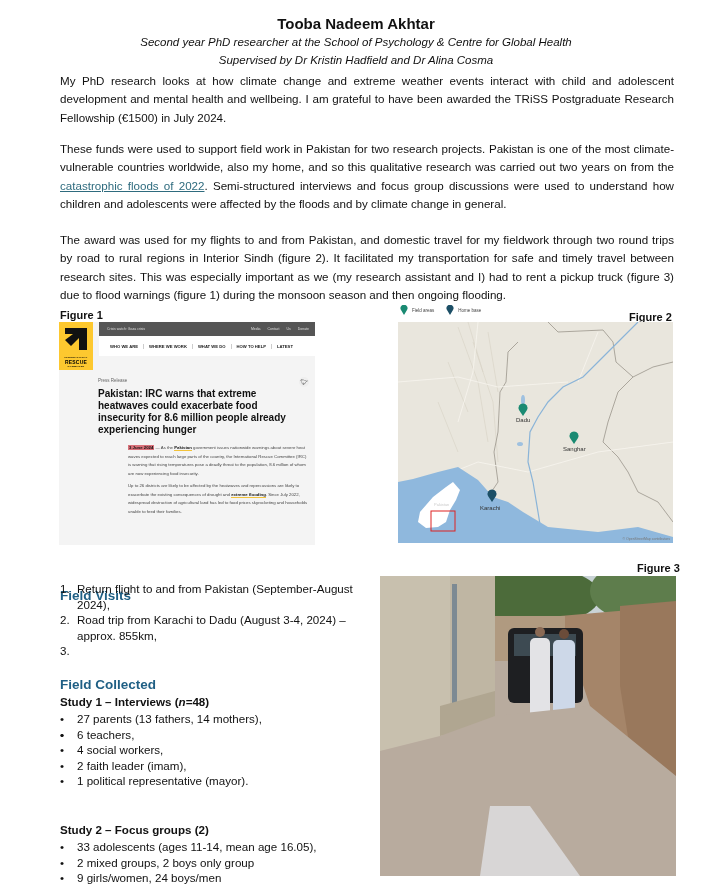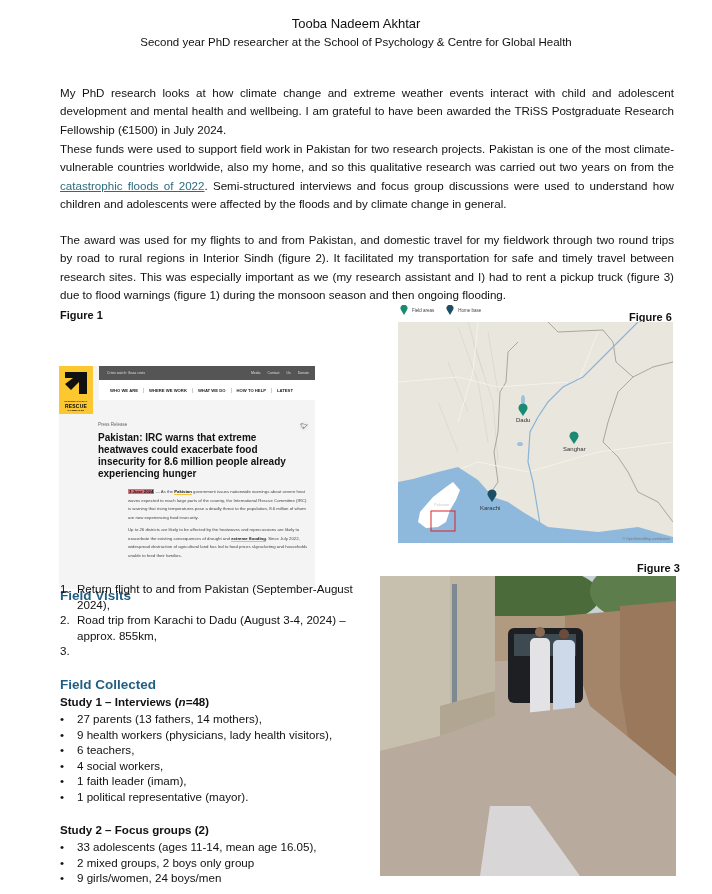--- a/index.html
+++ b/index.html
@@ -1,32 +1,32 @@
 <!DOCTYPE html>
 <html><head>
 <meta charset="utf-8">
 <style>
   * { box-sizing: border-box; margin: 0; padding: 0; }
   html, body { width: 712px; height: 894px; background: #ffffff; overflow: hidden; }
   body { font-family: "Liberation Sans", "DejaVu Sans", sans-serif; color: #111; position: relative; }
 
   .header { position: absolute; top: 14px; left: 0; width: 712px; text-align: center; }
-  .header .name { font-weight: normal; font-size: 13px; line-height: 19px; }
-  .header .sub { font-size: 11.5px; line-height: 18px; }
+  .header .name { font-weight: bold; font-size: 15px; line-height: 19px; }
+  .header .sub { font-size: 11.5px; line-height: 18px; font-style: italic; }
 
   .para { position: absolute; left: 60px; width: 614px; font-size: 11.6px; line-height: 18.3px; text-align: justify; }
   .para a { color: #2e6b7e; text-decoration: underline; }
-  #p1 { top: 84px; }
+  #p1 { top: 72px; }
   #p2 { top: 140px; }
   #p3 { top: 231px; }
 
   .fig-label { position: absolute; font-weight: bold; font-size: 11px; }
 
   
-  #fig1 { position: absolute; left: 59px; top: 322px; width: 256px; height: 223px; background: #f4f4f4; overflow: hidden; margin-top: 44px; }
+  #fig1 { position: absolute; left: 59px; top: 322px; width: 256px; height: 223px; background: #f4f4f4; overflow: hidden; }
   .irc-logo { position: absolute; left: 0; top: 0; width: 34px; height: 48px; background: #fdc82f; }
   .irc-arrow { position: absolute; left: 6px; top: 6px; width: 22px; height: 22px; }
   .irc-logo-text { position: absolute; left: 2px; top: 34px; width: 30px; text-align: center; font-size: 5px; font-weight: bold; color: #000; letter-spacing: 0.2px; }
   .irc-topbar { position: absolute; left: 40px; top: 0; width: 216px; height: 14px; background: #555; font-size: 3.5px; color: #ddd; }
   .irc-topbar .l { position: absolute; left: 8px; top: 5px; }
   .irc-topbar .r { position: absolute; right: 6px; top: 5px; word-spacing: 6px; }
   .irc-nav { position: absolute; left: 40px; top: 14px; width: 216px; height: 20px; background: #fff; font-size: 4.2px; font-weight: bold; color: #222; display: flex; align-items: center; padding-left: 6px; }
   .irc-nav span { padding: 0 5px; border-right: 1px solid #ccc; }
   .irc-nav span:last-child { border-right: none; }
   .irc-kicker { position: absolute; left: 39px; top: 56px; font-size: 4.5px; color: #666; }
@@ -54,20 +54,21 @@
 
   
   #fig3 { position: absolute; left: 380px; top: 576px; width: 296px; height: 300px; overflow: hidden; background: #b8ab9e; }
 </style>
 </head>
 <body>
 
 <div class="header">
   <div class="name">Tooba Nadeem Akhtar</div>
   <div class="sub">Second year PhD researcher at the School of Psychology &amp; Centre for Global Health</div>
+  <div class="sub">Supervised by Dr Kristin Hadfield and Dr Alina Cosma</div>
 </div>
 
 <p class="para" id="p1">My PhD research looks at how climate change and extreme weather events interact with child and adolescent development and mental health and wellbeing. I am grateful to have been awarded the TRiSS Postgraduate Research Fellowship (€1500) in July 2024.</p>
 <p class="para" id="p2"><span>These funds were used to support field work in Pakistan for two research projects. Pakistan is one of the most climate-vulnerable countries worldwide, also my home, and so this qualitative research was carried out two years on from the </span><a>catastrophic floods of 2022</a><span>. Semi-structured interviews and focus group discussions were used to understand how children and adolescents were affected by the floods and by climate change in general.</span></p>
 <p class="para" id="p3">The award was used for my flights to and from Pakistan, and domestic travel for my fieldwork through two round trips by road to rural regions in Interior Sindh (figure 2). It facilitated my transportation for safe and timely travel between research sites. This was especially important as we (my research assistant and I) had to rent a pickup truck (figure 3) due to flood warnings (figure 1) during the monsoon season and then ongoing flooding.</p>
 
 <div class="fig-label" style="left:60px; top:309px;">Figure 1</div>
 <div id="fig1">
   <div class="irc-logo">
     <svg class="irc-arrow" viewBox="0 0 22 22">
@@ -102,21 +103,21 @@
 <div id="legend">
   <svg class="pin" viewBox="0 0 8 10">
       <path d="M4 10 L1 5 A3.5 3.5 0 1 1 7 5 Z" fill="#1a8a72"></path>
     </svg>
   <span style="margin-right:8px;">Field areas</span>
   <svg class="pin" viewBox="0 0 8 10">
       <path d="M4 10 L1 5 A3.5 3.5 0 1 1 7 5 Z" fill="#1c4f66"></path>
     </svg>
   <span>Home base</span>
 </div>
-<div class="fig-label" style="left:629px; top:311px;">Figure 6</div>
+<div class="fig-label" style="left:629px; top:311px;">Figure 2</div>
 <div id="fig2">
   <svg width="275" height="221" viewBox="0 0 275 221">
     <rect width="275" height="221" fill="#e9e6dd"></rect>
 
     <g stroke="#d6d1c4" stroke-width="0.6" fill="none">
       <path d="M60 5 L80 60 L90 120"></path>
         <path d="M70 0 L85 50"></path>
         <path d="M75 20 L95 80 L100 140"></path>
       <path d="M50 40 L70 90"></path>
         <path d="M90 10 L100 70"></path>
@@ -161,24 +162,24 @@
 <ul class="list" style="top:581px;">
   <li><span class="mk">1.</span><span>Return flight to and from Pakistan (September-August 2024),</span></li>
   <li><span class="mk">2.</span><span>Road trip from Karachi to Dadu (August 3-4, 2024) – approx. 855km,</span></li>
   <li><span class="mk">3.</span></li>
 </ul>
 
 <div class="h2" style="top:677px;">Field Collected</div>
 <div class="h3" style="top:695px;"><span>Study 1 – Interviews (</span><i>n</i><span>=48)</span></div>
 <ul class="list" style="top:711px;">
   <li><span class="mk">•</span><span>27 parents (13 fathers, 14 mothers),</span></li>
-  <li><span class="mk">•</span><span>9 health workers (physicians, lady health visitors),</span></li>
+  <li><span class="mk">•</span></li>
   <li><span class="mk">•</span><span>6 teachers,</span></li>
   <li><span class="mk">•</span><span>4 social workers,</span></li>
-  <li><span class="mk">•</span><span>1 faith leader (imam),</span></li>
+  <li><span class="mk">•</span><span>2 faith leader (imam),</span></li>
   <li><span class="mk">•</span><span>1 political representative (mayor).</span></li>
 </ul>
 <div class="h3" style="top:823px;">Study 2 – Focus groups (2)</div>
 <ul class="list" style="top:839px;">
   <li><span class="mk">•</span><span>33 adolescents (ages 11-14, mean age 16.05),</span></li>
   <li><span class="mk">•</span><span>2 mixed groups, 2 boys only group</span></li>
   <li><span class="mk">•</span><span>9 girls/women, 24 boys/men</span></li>
 </ul>
 
 <div class="fig-label" style="left:637px; top:562px;">Figure 3</div>

